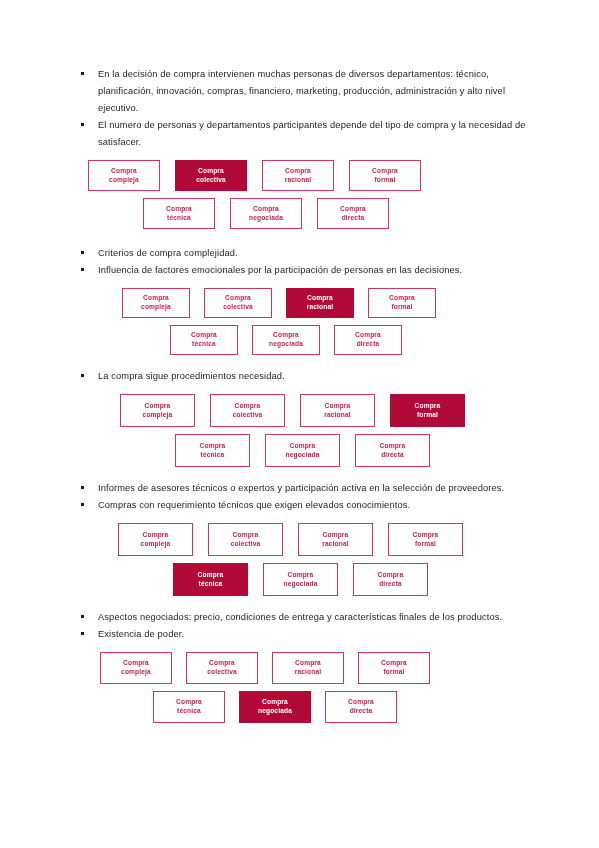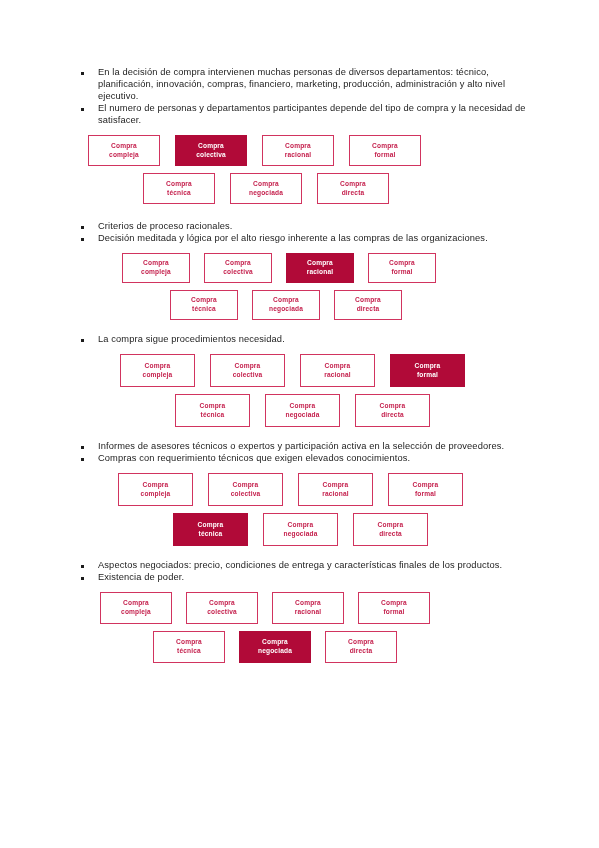--- a/index.html
+++ b/index.html
@@ -26,21 +26,21 @@
   
   .bullet-list {
     margin: 0;
     padding: 0;
     list-style: none;
   }
   .bullet-item {
     position: relative;
     padding-left: 36px;
     font-size: 9.3px;
-    line-height: 12px;
+    line-height: 17px;
     color: #1c1c1c;
     margin-bottom: 0px;
     letter-spacing: 0.12px;
   }
   .bullet-item::before {
     content: "";
     position: absolute;
     left: 19px;
     top: 5.6px;
     width: 3px;
@@ -135,22 +135,22 @@
             <div class="dbox" style="width: 72px; height: 31px;">
               <span class="ln">Compra</span>
               <span class="ln">directa</span>
             </div>
           </div>
         </div>
         <div class="block-gap-lg"></div>
       </div>
       <div>
         <ul class="bullet-list">
-          <li class="bullet-item">Criterios de proceso racionales.</li>
-          <li class="bullet-item">Decisión meditada y lógica por el alto riesgo inherente a las compras de las organizaciones.</li>
+          <li class="bullet-item">Criterios de compra complejidad.</li>
+          <li class="bullet-item">Influencia de factores emocionales por la participación de personas en las decisiones.</li>
         </ul>
         <div class="block-gap-sm"></div>
         <div class="diagram" style="margin-left: 60px;">
           <div class="diagram-row row-top" style="gap: 14px;">
             <div class="dbox" style="width: 68px; height: 30px;">
               <span class="ln">Compra</span>
               <span class="ln">compleja</span>
             </div>
             <div class="dbox" style="width: 68px; height: 30px;">
               <span class="ln">Compra</span>

